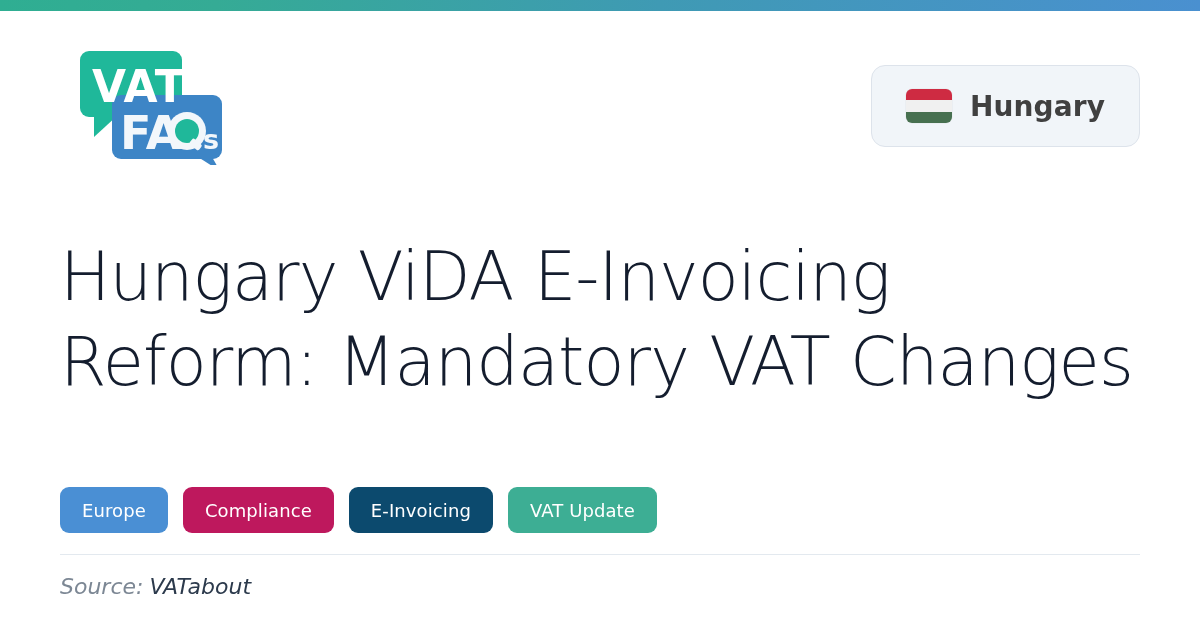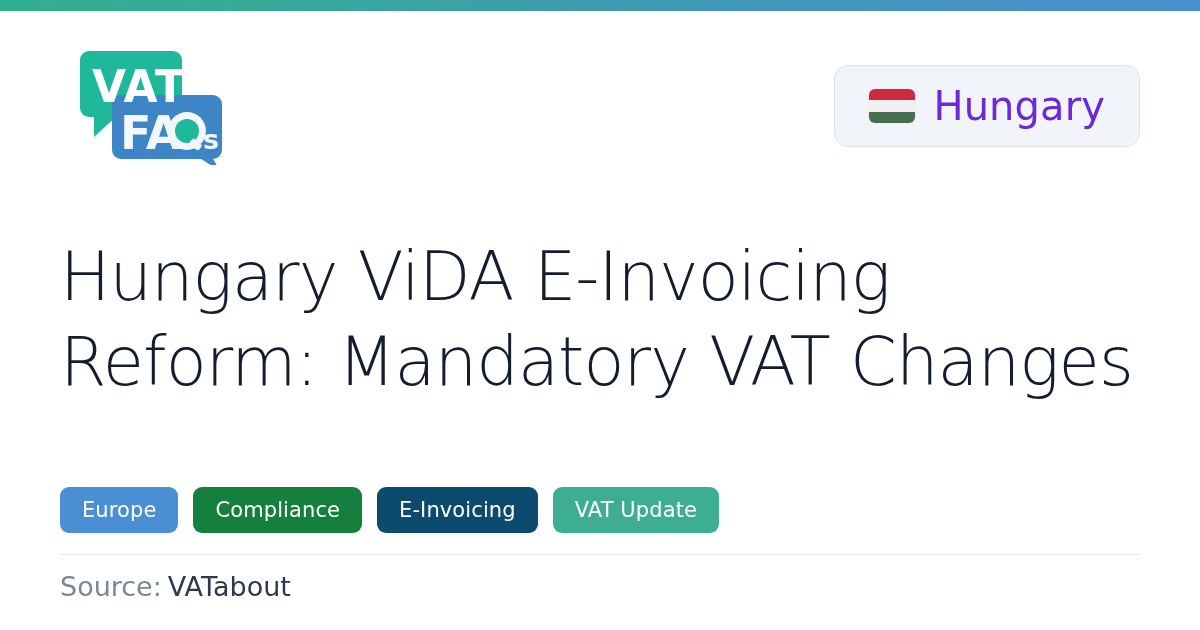--- a/index.html
+++ b/index.html
@@ -77,23 +77,23 @@
     display: flex;
     flex-direction: column;
     box-shadow: 0 0 0 0.5px rgba(0,0,0,.06);
   }
   .flag span { display: block; width: 100%; height: 33.34%; }
   .flag .s-red   { background: #ce2b42; }
   .flag .s-white { background: #f0f0f0; }
   .flag .s-green { background: #477050; }
 
   .country-name {
-    font-size: 40px;
-    font-weight: 400;
-    color: #6d28d9;
+    font-size: 28px;
+    font-weight: 700;
+    color: #404040;
     letter-spacing: 0.1px;
     white-space: nowrap;
   }
 
   
   .title {
     position: absolute;
     left: 60px;
     top: 224px;
     width: 1090px;
@@ -112,44 +112,45 @@
     display: flex;
     gap: 15px;
     align-items: center;
   }
   .pill {
     height: 46px;
     border-radius: 9px;
     display: inline-flex;
     align-items: center;
     padding: 8px 22px;
-    font-size: 21px;
+    font-size: 18px;
     font-weight: 400;
     color: #ffffff;
     white-space: nowrap;
     letter-spacing: 0.1px;
     text-align: center;
   }
 
   
   .divider {
     position: absolute;
     left: 60px;
     top: 543px;
     width: 1080px;
     height: 1px;
     background: #e3e9ef;
   }
   .source {
     position: absolute;
     left: 60px;
     top: 562px;
-    font-size: 27px;
+    font-size: 22px;
     line-height: 28px;
     white-space: nowrap;
+    font-style: italic;
   }
   .source-label { color: #7c8794; font-weight: 400; }
   .source-value { color: #2c3a4c; font-weight: 400; margin-left: 6px; }
 </style>
 </head>
 <body>
 
 <div class="top-gradient"></div>
 
 <div class="card">
@@ -190,21 +191,21 @@
         <span class="s-green"></span>
       </span>
       <span class="country-name">Hungary</span>
     </div>
   </div>
 
   <h1 class="title">Hungary ViDA E-Invoicing Reform: Mandatory VAT Changes</h1>
 
   <div class="tags">
     <span class="pill" style="background: rgb(74, 143, 212);">Europe</span>
-    <span class="pill" style="background: #15803d;">Compliance</span>
+    <span class="pill" style="background: #be185d;">Compliance</span>
     <span class="pill" style="background: #0c4a6e;">E-Invoicing</span>
     <span class="pill" style="background: rgb(61, 174, 148);">VAT Update</span>
   </div>
 
   <div class="divider"></div>
 
   <div class="source">
     <span class="source-label">Source:</span><span class="source-value">VATabout</span>
   </div>
 

